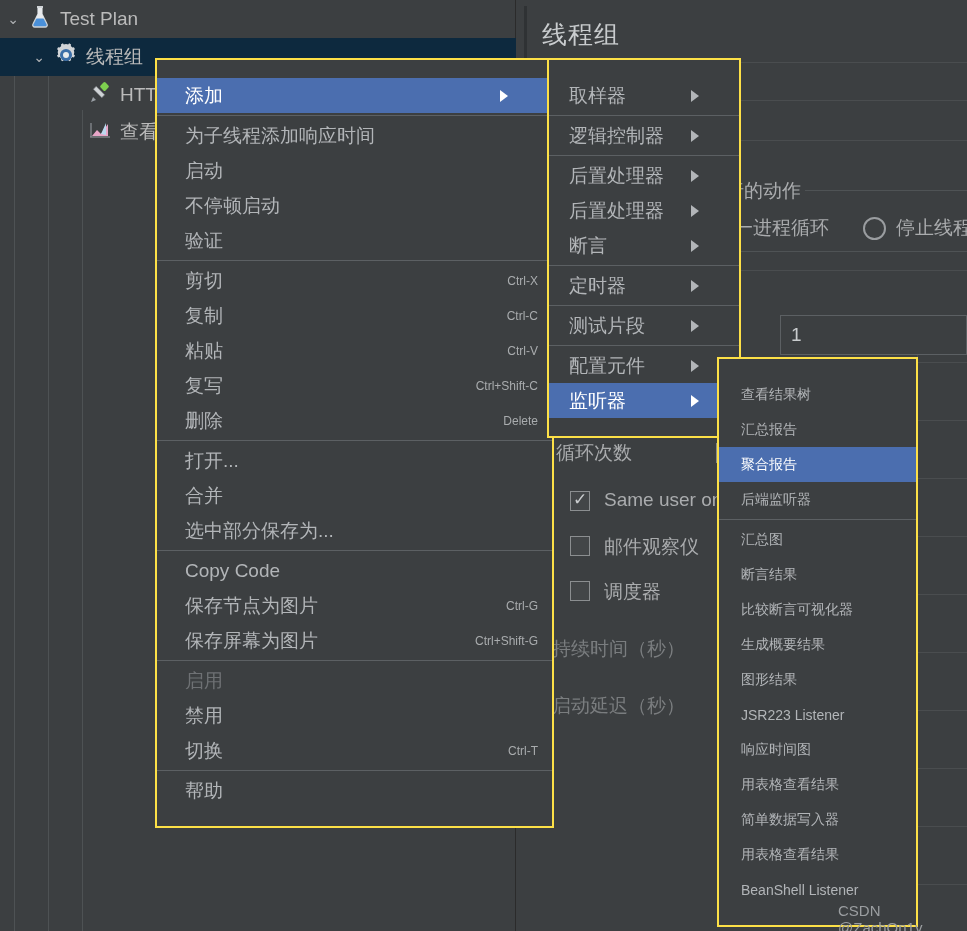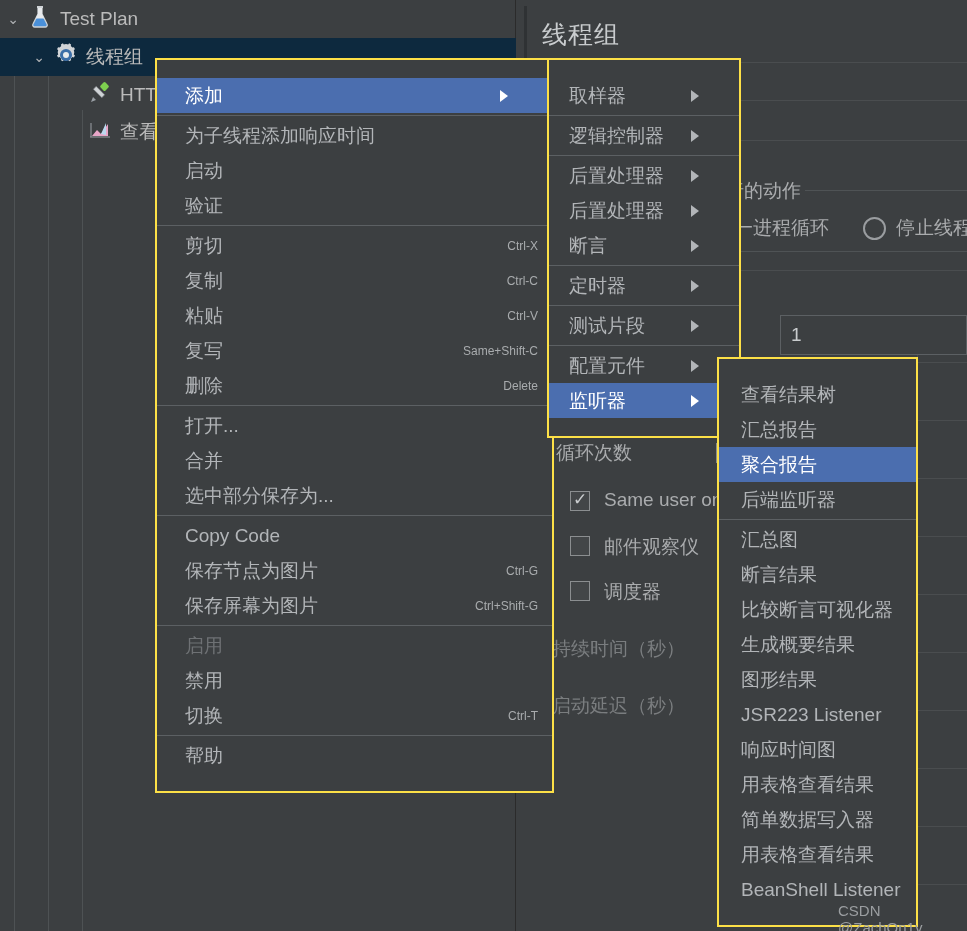--- a/index.html
+++ b/index.html
@@ -105,21 +105,21 @@
     border-top: 6px solid transparent;
     border-bottom: 6px solid transparent;
     flex: 0 0 auto;
   }
   .menu-item.highlight .arrow { border-left-color: #ffffff; }
   .menu-sep { height: 1px; background: #5c6063; margin: 2px 0; }
 
   #menu-main  { left: 155px; top: 58px; width: 399px; }
   #menu-add   { left: 547px; top: 58px; width: 194px; }
   #menu-listener { left: 717px; top: 357px; width: 201px; }
-  #menu-listener .menu-item { height: 35px; padding-left: 22px; font-size: 19px; }
+  #menu-listener .menu-item { height: 35px; padding-left: 22px; font-size: 14px; }
   #menu-add .menu-item { padding-left: 20px; padding-right: 10px; }
 
   .watermark {
     position: absolute; left: 838px; top: 902px;
     color: #9b9ea1; font-size: 15px; z-index: 100;
     font-family: "Liberation Sans", sans-serif;
   }
 </style>
 </head>
 <body>
@@ -235,38 +235,41 @@
         <span class="arrow"></span>
       </div>
       <div class="menu-sep"></div>
       <div class="menu-item">
         <span class="mlabel">为子线程添加响应时间</span>
       </div>
       <div class="menu-item">
         <span class="mlabel">启动</span>
       </div>
       <div class="menu-item">
+        <span class="mlabel">不停顿启动</span>
+      </div>
+      <div class="menu-item">
         <span class="mlabel">验证</span>
       </div>
       <div class="menu-sep"></div>
       <div class="menu-item">
         <span class="mlabel">剪切</span>
         <span class="accel">Ctrl-X</span>
       </div>
       <div class="menu-item">
         <span class="mlabel">复制</span>
         <span class="accel">Ctrl-C</span>
       </div>
       <div class="menu-item">
         <span class="mlabel">粘贴</span>
         <span class="accel">Ctrl-V</span>
       </div>
       <div class="menu-item">
         <span class="mlabel">复写</span>
-        <span class="accel">Same+Shift-C</span>
+        <span class="accel">Ctrl+Shift-C</span>
       </div>
       <div class="menu-item">
         <span class="mlabel">删除</span>
         <span class="accel">Delete</span>
       </div>
       <div class="menu-sep"></div>
       <div class="menu-item">
         <span class="mlabel">打开...</span>
       </div>
       <div class="menu-item">

